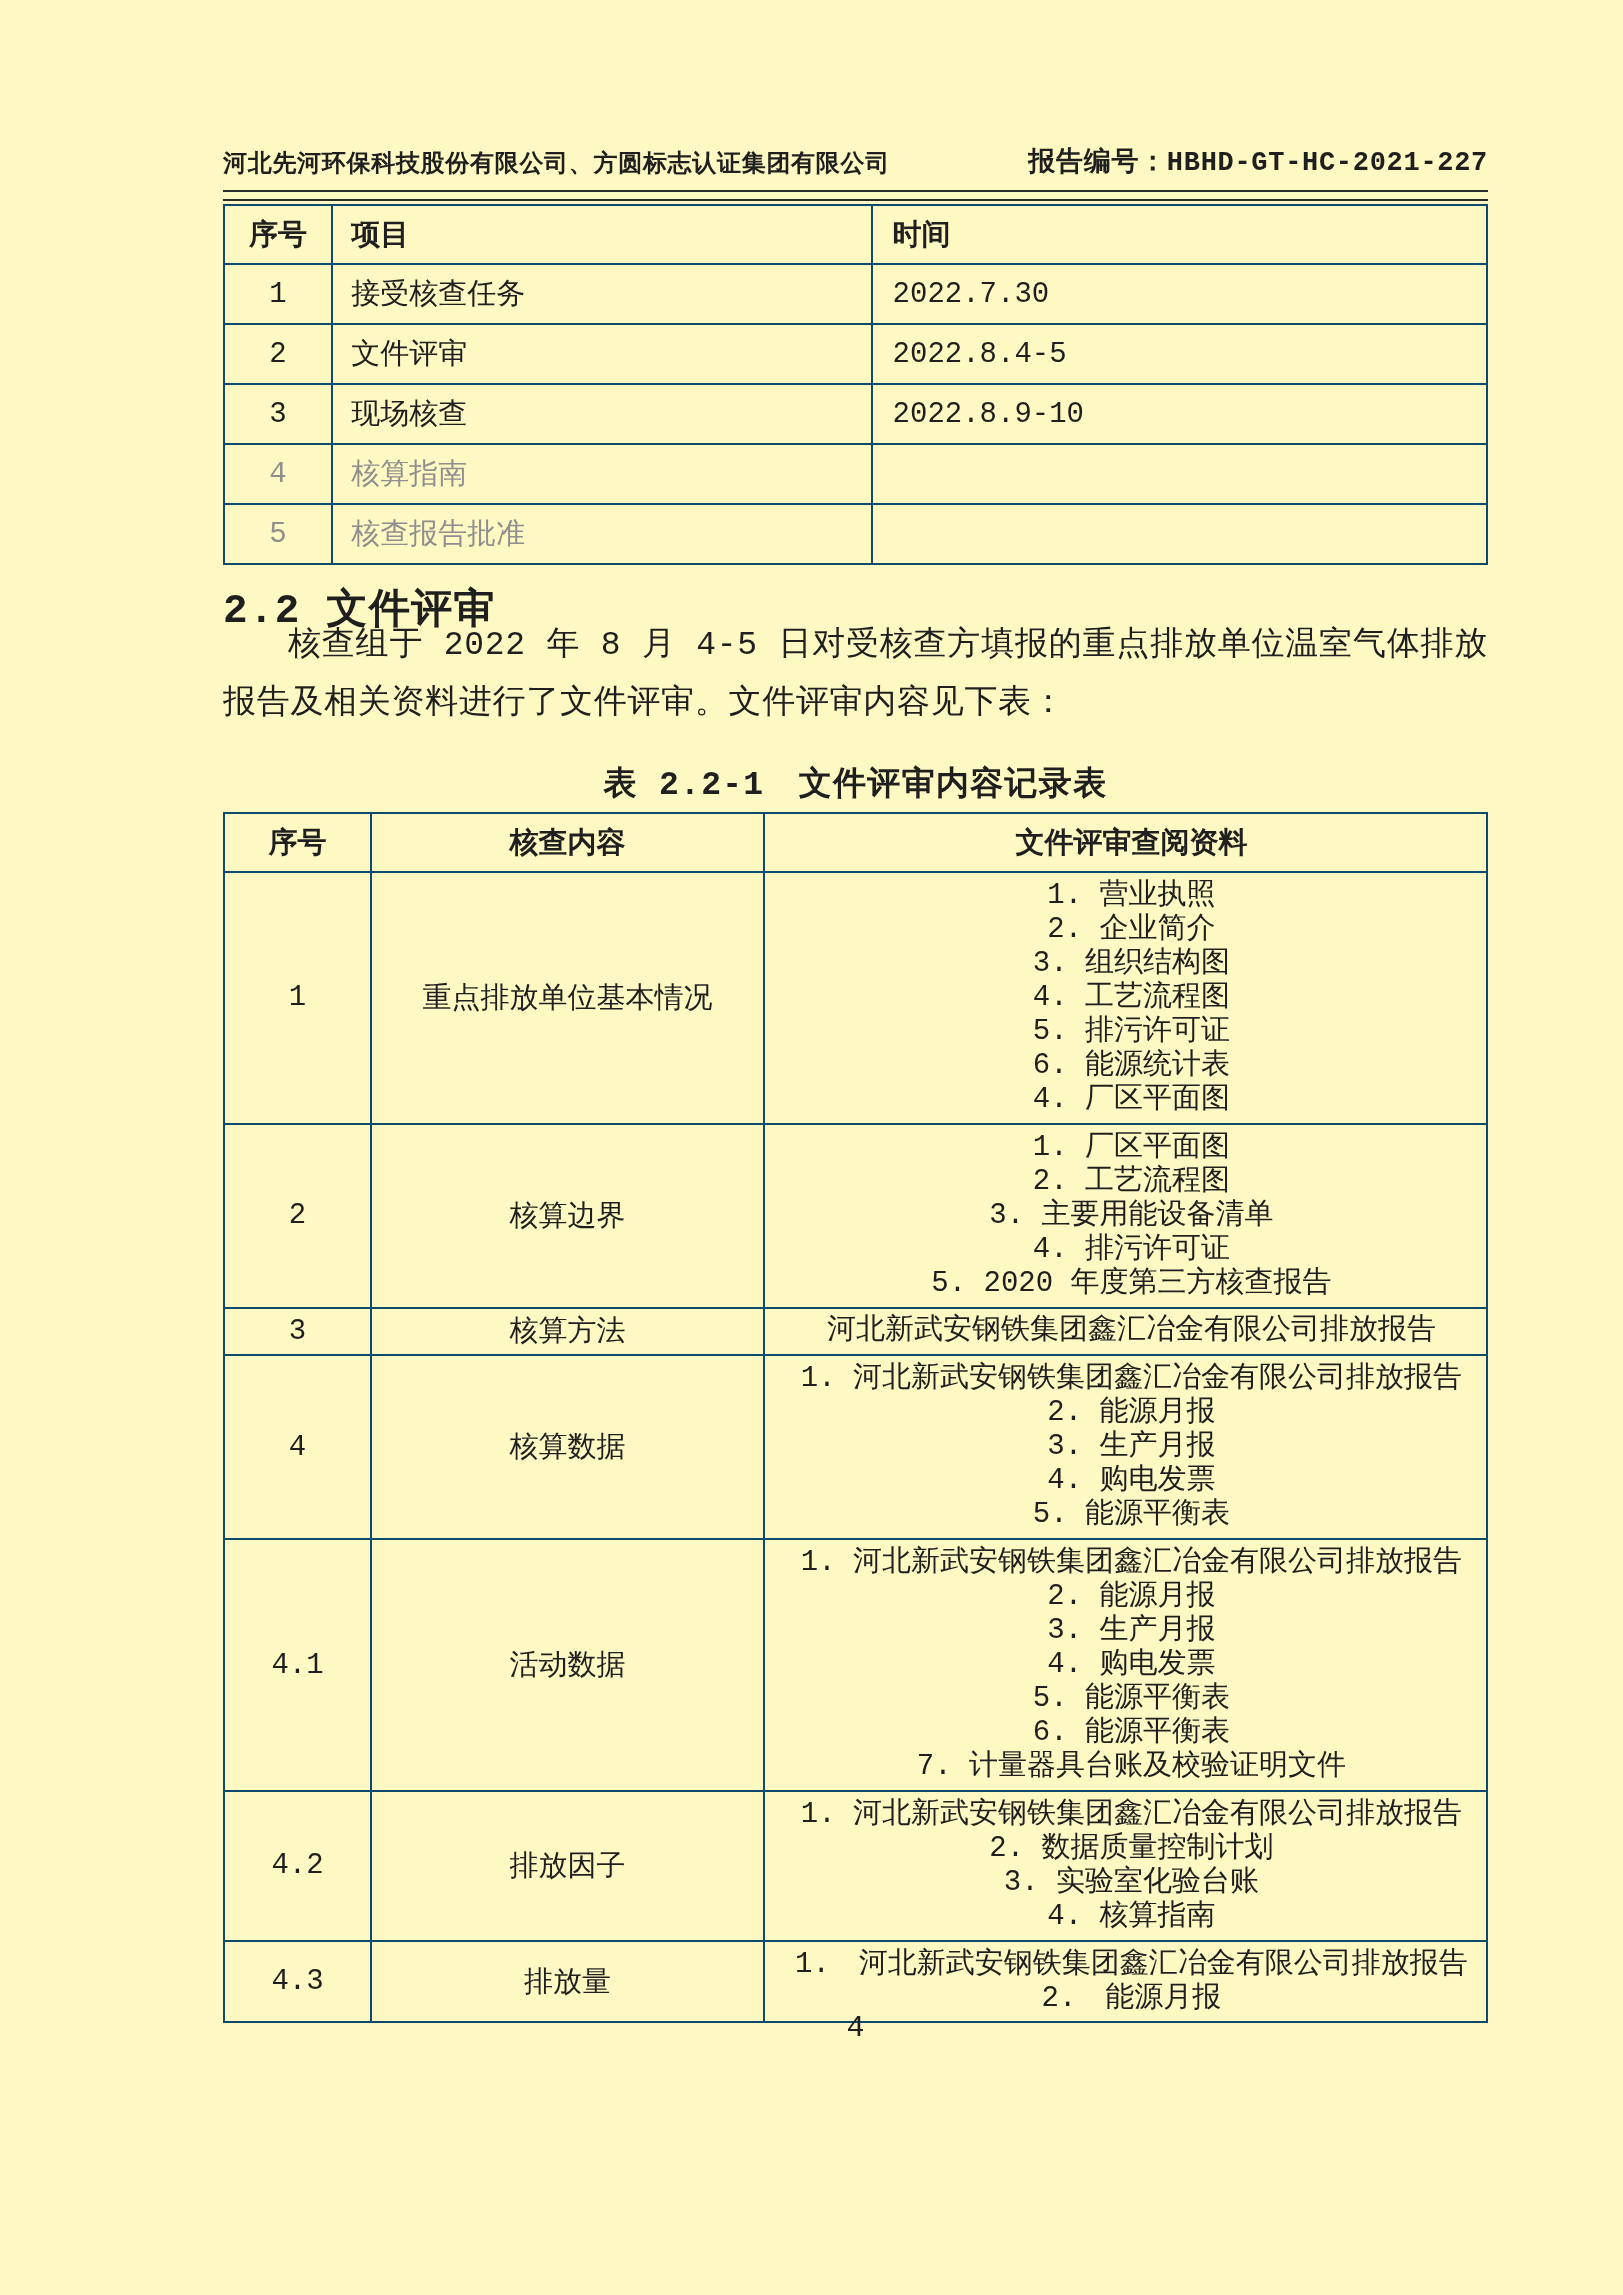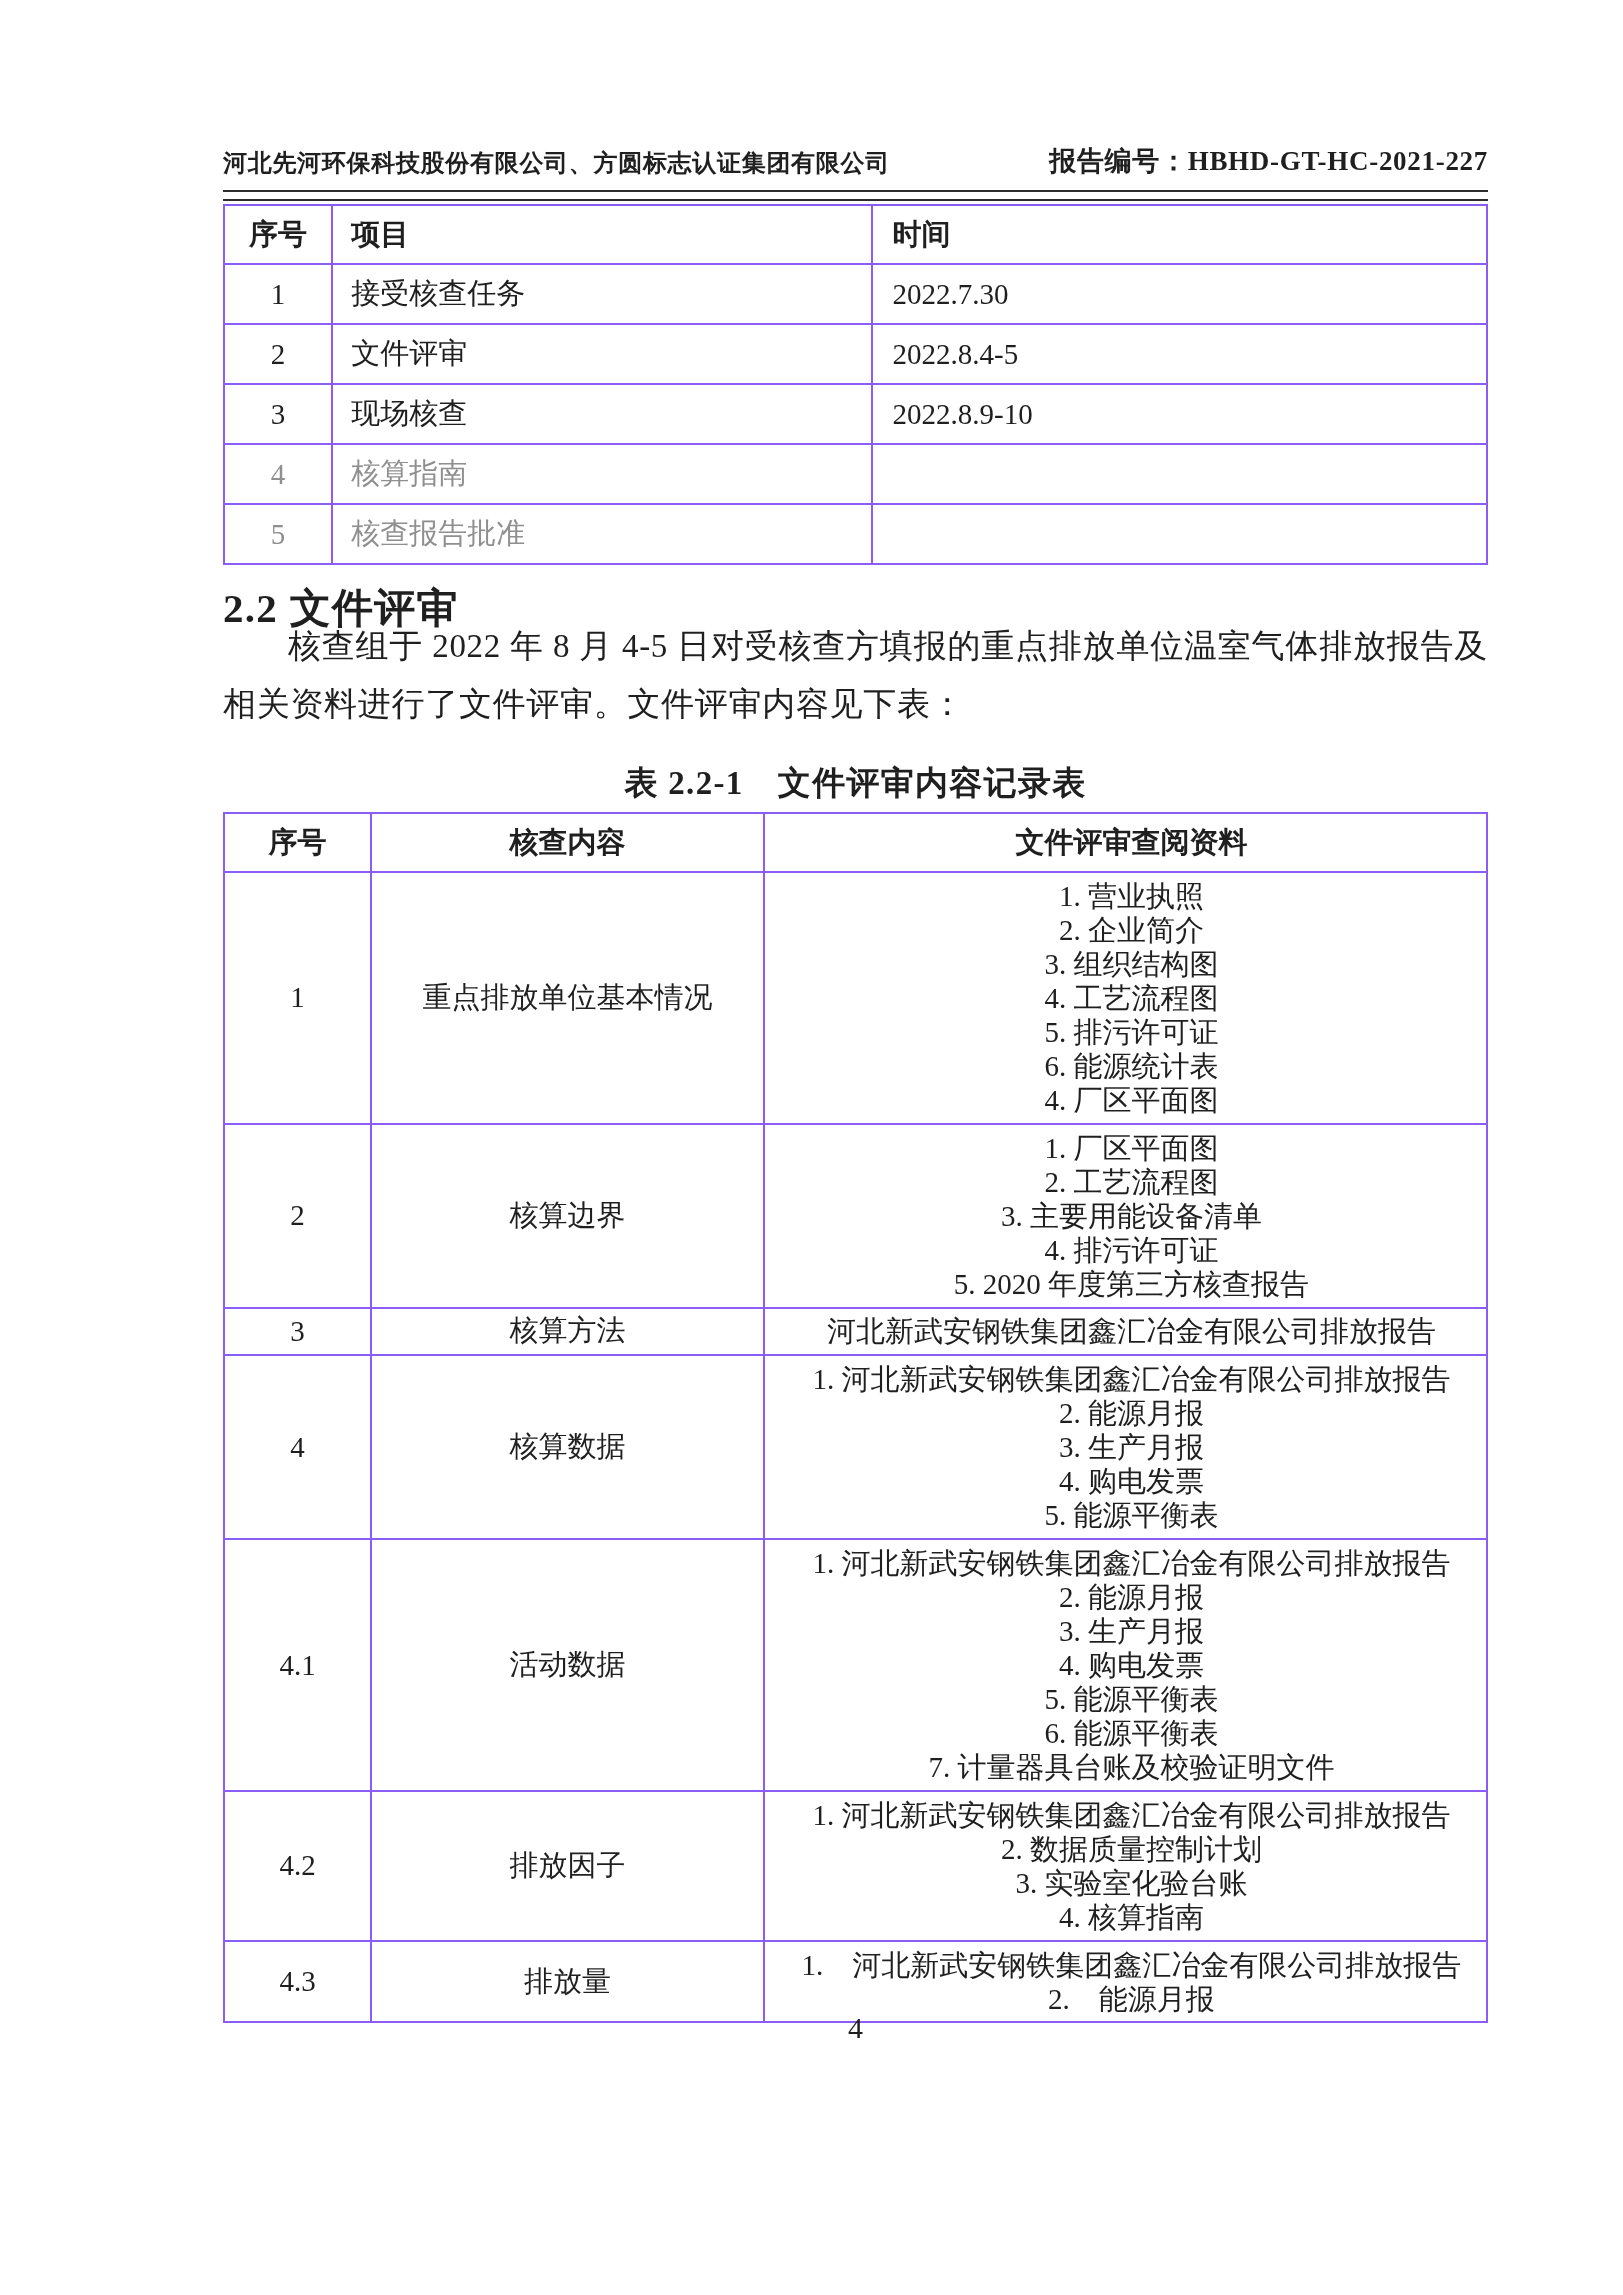--- a/index.html
+++ b/index.html
@@ -1,39 +1,39 @@
 <!DOCTYPE html>
 <html style="font-size:10.5px"><head>
 <meta charset="utf-8">
 <style>
   * { margin:0; padding:0; box-sizing:border-box; }
   html,body { background:#e8e8e8; }
   .page {
     position:relative; width:1623px; height:2295px;
-    background:#ffffff; color:#1f1f1f;
-    font-family:Liberation Serif, serif;
+    background:#fef9c3; color:#1f1f1f;
+    font-family:Liberation Mono, monospace;
     overflow:hidden;
   }
   .content-x { left:223px; width:1265px; }
 
   
   .page-header {
     position:absolute; top:143px; display:flex;
     justify-content:space-between; align-items:flex-end;
   }
   .header-left  { font-size:24px; letter-spacing:0.7px; font-weight:600; }
   .header-right { font-size:27px; font-weight:bold; letter-spacing:0.7px; }
   .header-divider {
     position:absolute; top:190px; height:11px;
     border-top:2px solid #2c2c2c; border-bottom:2.6px solid #2c2c2c;
   }
 
   
   table { border-collapse:collapse; table-layout:fixed; }
-  th, td { border:2px solid #8b5cf6; }
+  th, td { border:2px solid #0c4a6e; }
   thead th { font-weight:bold; text-align:center; font-size:29px; }
   tbody td { font-size:29px; }
 
   
   .schedule-table { position:absolute; top:204px; }
   .schedule-table { border:2.6px solid #262626; }
   .schedule-table thead th { height:59px; }
   .schedule-table tbody tr { height:60px; }
   .schedule-table .col-no   { width:108px; text-align:center; }
   .schedule-table .col-item { width:540px; text-align:left; padding-left:18.3px; }

